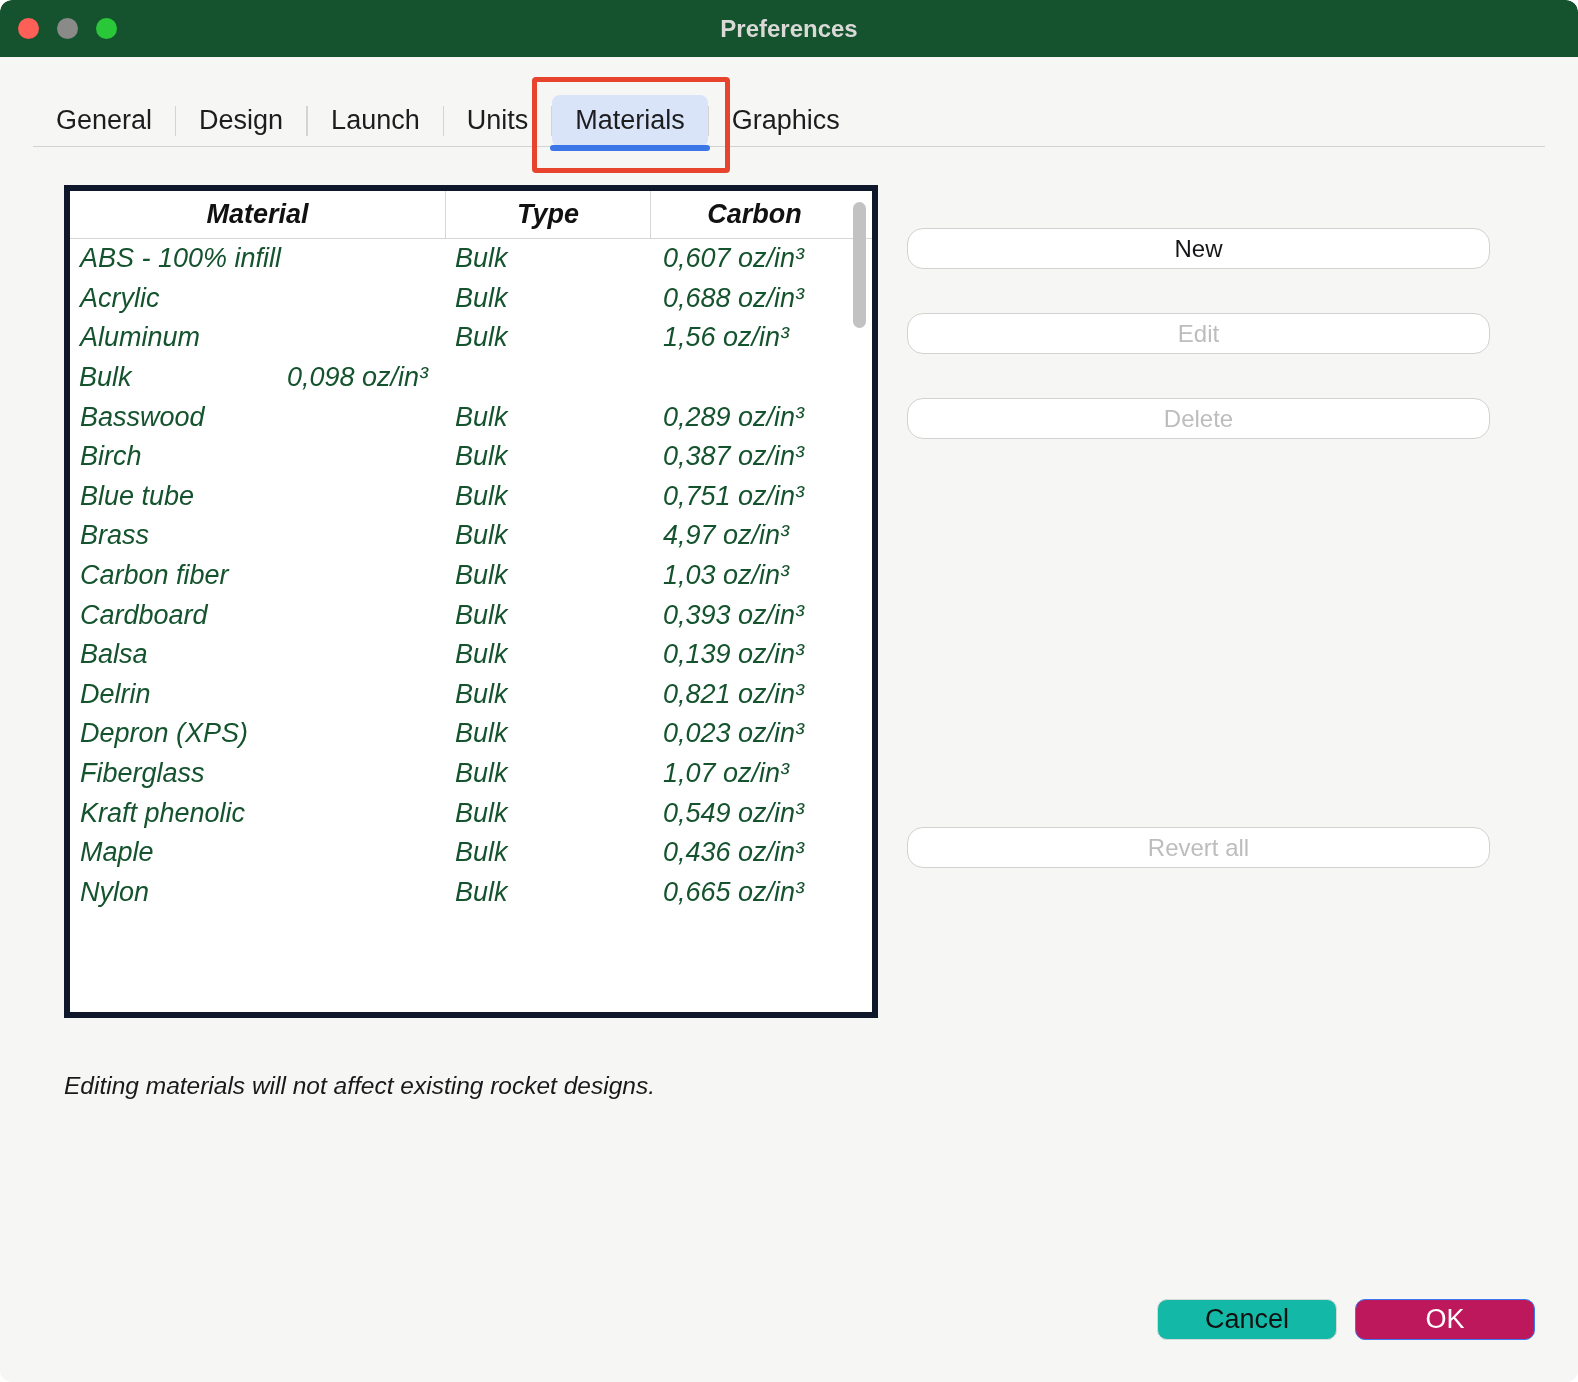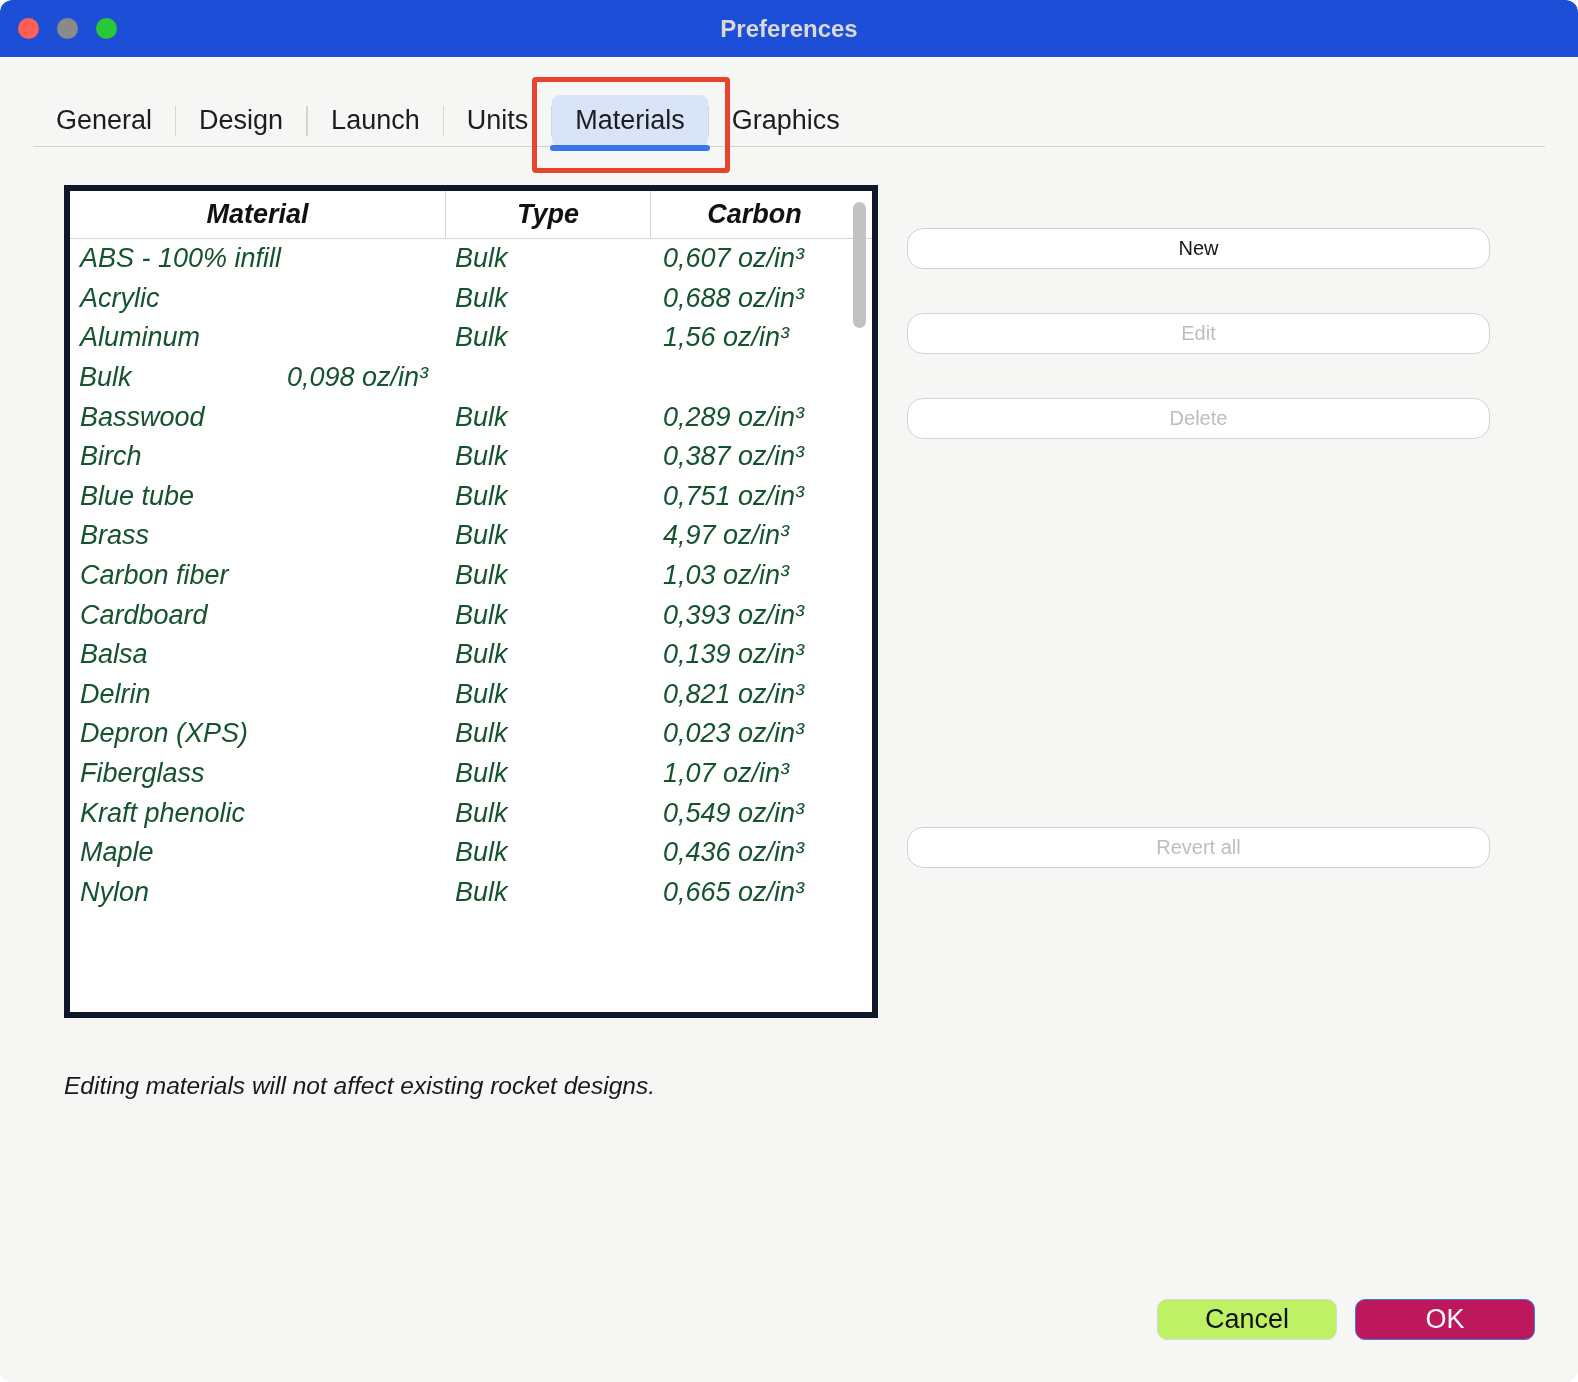--- a/index.html
+++ b/index.html
@@ -1,20 +1,20 @@
 <!DOCTYPE html>
 <html><head>
 <meta charset="utf-8">
 <style>
   * { margin:0; padding:0; box-sizing:border-box; }
   html,body { width:1578px; height:1382px; background:#ffffff; font-family:"Liberation Sans", sans-serif; }
   .window { position:relative; width:1578px; height:1382px; background:#f6f6f4; border-radius:12px; overflow:hidden; }
 
   
-  .titlebar { position:relative; height:57px; background:#1d4ed8; display:flex; align-items:center; justify-content:center; border-radius:12px 12px 0 0; }
+  .titlebar { position:relative; height:57px; background:#14532d; display:flex; align-items:center; justify-content:center; border-radius:12px 12px 0 0; }
   .traffic { position:absolute; left:18px; top:0; height:100%; display:flex; align-items:center; gap:18px; }
   .tl { width:21px; height:21px; border-radius:50%; display:inline-block; }
   .tl.red { background:#fe5f57; }
   .tl.gray { background:#8a8a88; }
   .tl.green { background:#2ac739; }
   .title { color:#d9d9d7; font-weight:bold; font-size:24px; }
 
   
   .tabbar { display:flex; align-items:center; margin:38px 33px 0 33px; height:52px; border-bottom:1px solid #d2d2d0; position:relative; }
   .tab { height:52px; display:flex; align-items:center; padding:0 23px; font-size:27px; color:#1d1d1f; position:relative; white-space:nowrap; }
@@ -33,31 +33,31 @@
   .tbody { position:relative; height:673px; overflow:hidden; }
   .trow { display:flex; height:39.6px; align-items:center; font-size:27px; color:#14532d; }
   .tcell { overflow:hidden; white-space:nowrap; }
   .tcell.c0 { width:376px; padding-left:10px; }
   .tcell.c1 { width:205px; padding-left:9px; }
   .tcell.c2 { width:207px; padding-left:12px; }
   .scroll-thumb { position:absolute; right:6px; top:11px; width:13px; height:126px; border-radius:7px; background:#c2c2c2; }
 
   
   button { font-family:"Liberation Sans", sans-serif; cursor:pointer; }
-  .btn { position:absolute; left:907px; width:583px; height:41px; border-radius:16px; border:1px solid #d2d2d0; background:#ffffff; font-size:20px; display:flex; align-items:center; justify-content:center; }
+  .btn { position:absolute; left:907px; width:583px; height:41px; border-radius:16px; border:1px solid #d2d2d0; background:#ffffff; font-size:24px; display:flex; align-items:center; justify-content:center; }
   .btn-new    { top:228px; color:#161618; }
   .btn-edit   { top:313px; color:#bdbdbd; }
   .btn-delete { top:398px; color:#bdbdbd; }
   .btn-revert { top:827px; color:#bdbdbd; }
 
   
   .note { position:absolute; left:64px; top:1072px; font-style:italic; font-size:24.5px; color:#19191b; }
 
   
-  .btn-cancel { position:absolute; left:1157px; top:1299px; width:180px; height:41px; background:#bef264; border:1px solid #d8d8d6; border-radius:10px; font-size:27px; color:#111111; display:flex; align-items:center; justify-content:center; }
+  .btn-cancel { position:absolute; left:1157px; top:1299px; width:180px; height:41px; background:#14b8a6; border:1px solid #d8d8d6; border-radius:10px; font-size:27px; color:#111111; display:flex; align-items:center; justify-content:center; }
   .btn-ok { position:absolute; left:1355px; top:1299px; width:180px; height:41px; background:#be185d; border:1px solid #3b78f2; border-radius:10px; font-size:27px; color:#ffffff; display:flex; align-items:center; justify-content:center; }
 </style>
 </head>
 <body>
 
 <div class="window">
 
   <div class="titlebar">
     <div class="traffic">
       <span class="tl red"></span>

